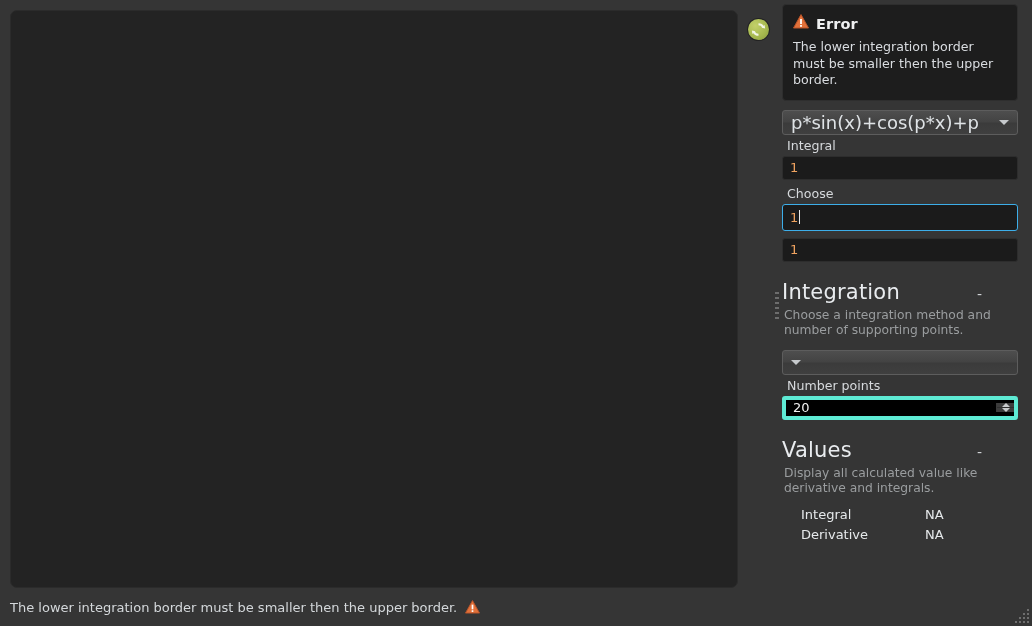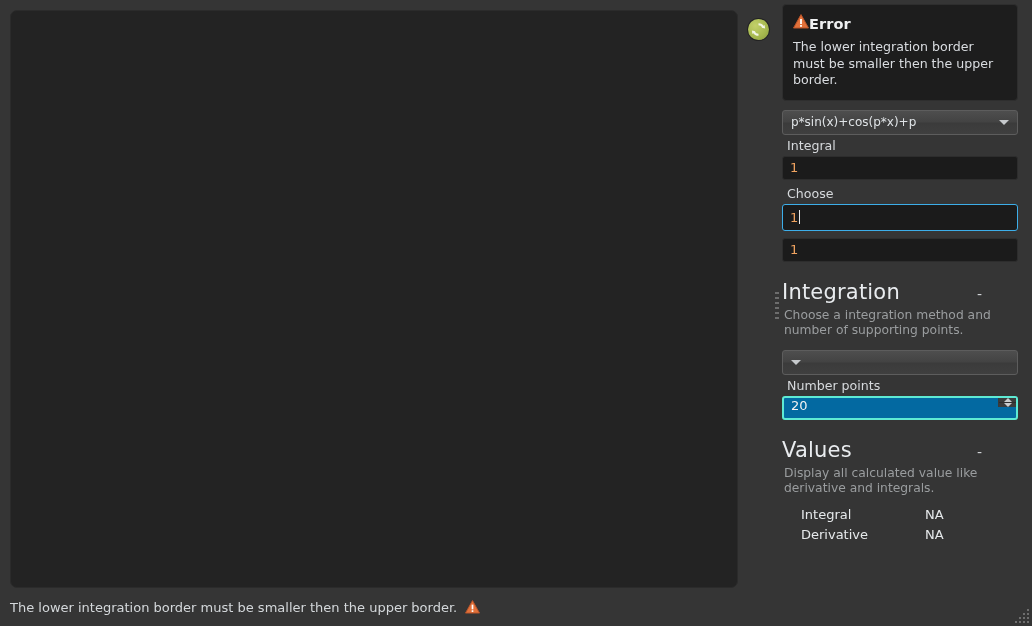--- a/index.html
+++ b/index.html
@@ -97,20 +97,21 @@
     background: #1d1d1d;
     border: 1px solid #2e2e2e;
     border-radius: 4px;
     padding: 9px 10px 11px 10px;
     box-sizing: border-box;
     margin-bottom: 9px;
   }
   .error-head {
     display: flex;
     align-items: center;
+    gap: 7px;
     margin-bottom: 6px;
   }
   .error-title {
     font-size: 14.5px;
     font-weight: bold;
     color: #eff0f1;
     letter-spacing: .1px;
   }
   .error-msg {
     font-size: 12.6px;
@@ -133,21 +134,21 @@
     border-radius: 3px;
     border: 1px solid #5d5d5d;
     background: linear-gradient(to bottom, #4e4e4e 0%, #434343 48%, #3b3b3b 52%, #3f3f3f 100%);
     box-sizing: border-box;
     display: flex;
     align-items: center;
     cursor: pointer;
     margin-bottom: 3px;
   }
   .combo .combo-text {
-    font-size: 12px;
+    font-size: 18px;
     color: #dfe3e6;
     padding-left: 8px;
     flex: 1 1 auto;
     white-space: nowrap;
     overflow: hidden;
   }
   .combo .combo-arrow {
     width: 26px;
     display: flex;
     align-items: center;
@@ -187,25 +188,25 @@
     height: 14px;
     background: #e8e8e8;
     margin-left: 1px;
     vertical-align: middle;
   }
 
   
   .spinbox {
     height: 24px;
     border-radius: 3px;
-    border: 2px solid #5eead4;
-    background: #0369a1;
-    box-sizing: border-box;
-    display: flex;
-    align-items: flex-start;
+    border: 4px solid #5eead4;
+    background: #000000;
+    box-sizing: border-box;
+    display: flex;
+    align-items: center;
     position: relative;
   }
   .spinbox .sp-val {
     flex: 1 1 auto;
     display: flex;
     align-items: center;
     padding-left: 7px;
     font-size: 13px;
     color: #f2f2f2;
   }

